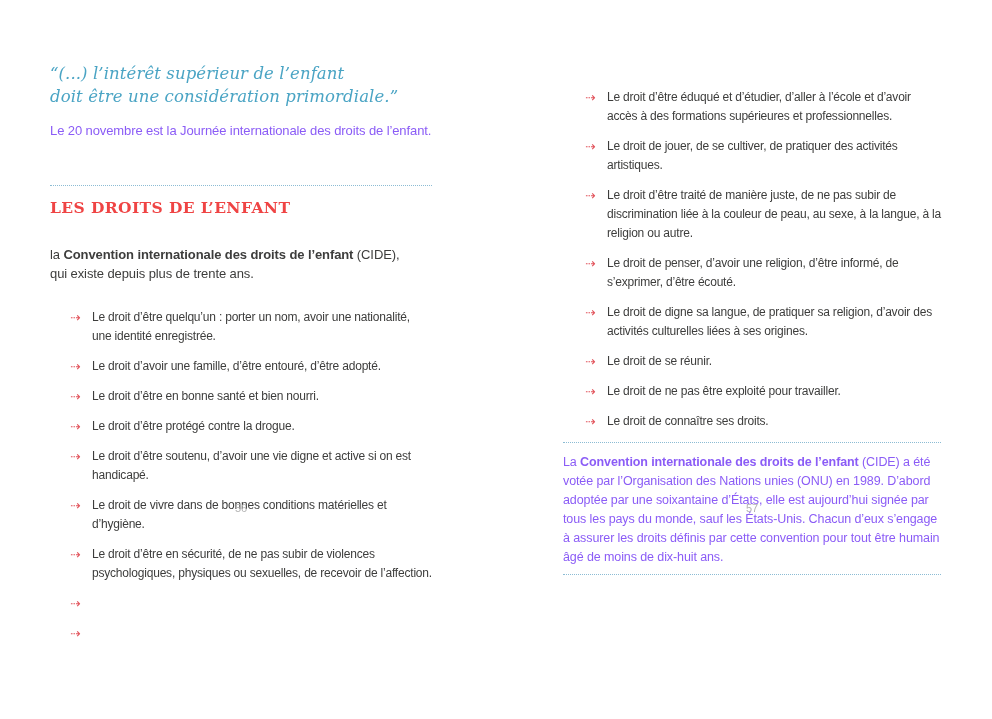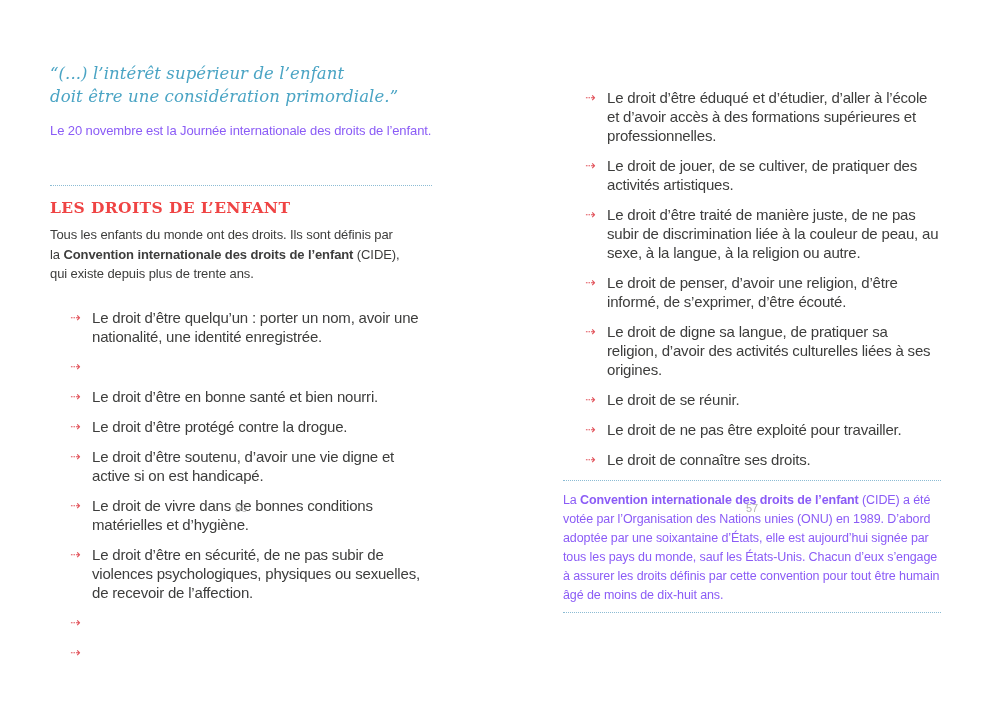--- a/index.html
+++ b/index.html
@@ -76,21 +76,21 @@
     margin-bottom: 11px;
   }
   .arrow {
     flex: 0 0 17px;
     font-family: "DejaVu Sans", sans-serif;
     font-size: 13px;
     line-height: 19px;
     color: #e2545c;
   }
   .right-text {
-    font-size: 15px;
+    font-size: 12px;
     line-height: 19px;
     letter-spacing: -0.2px;
     color: #3d3d3c;
   }
 
   
   .note {
     margin-top: 10px;
     font-size: 12.5px;
     line-height: 19px;
@@ -122,29 +122,30 @@
       <div>“(...) l’intérêt supérieur de l’enfant</div>
       <div>doit être une considération primordiale.”</div>
     </div>
 
     <p class="intro">Le 20 novembre est la Journée internationale des droits de l’enfant.</p>
 
     <hr class="divider divider-left">
 
     <h2 class="heading">LES DROITS DE L’ENFANT</h2>
 
-    <p class="lead"><span>Tous les enfants du monde ont des droits. Ils sont définis par</span><br><span>la </span><b>Convention internationale des droits de l’enfant</b><span> (CIDE),</span><br><span>qui existe depuis plus de trente ans.</span></p>
+    <p class="lead"><br><span>la </span><b>Convention internationale des droits de l’enfant</b><span> (CIDE),</span><br><span>qui existe depuis plus de trente ans.</span></p>
 
     <ul class="rights rights-left" id="rights-left">
         <li>
           <span class="arrow">⇢</span>
           <span class="right-text">Le droit d’être quelqu’un : porter un nom, avoir une nationalité, une identité enregistrée.</span>
         </li>
         <li>
           <span class="arrow">⇢</span>
+          <span class="right-text">Le droit d’avoir une famille, d’être entouré, d’être adopté.</span>
         </li>
         <li>
           <span class="arrow">⇢</span>
           <span class="right-text">Le droit d’être en bonne santé et bien nourri.</span>
         </li>
         <li>
           <span class="arrow">⇢</span>
           <span class="right-text">Le droit d’être protégé contre la drogue.</span>
         </li>
         <li>

